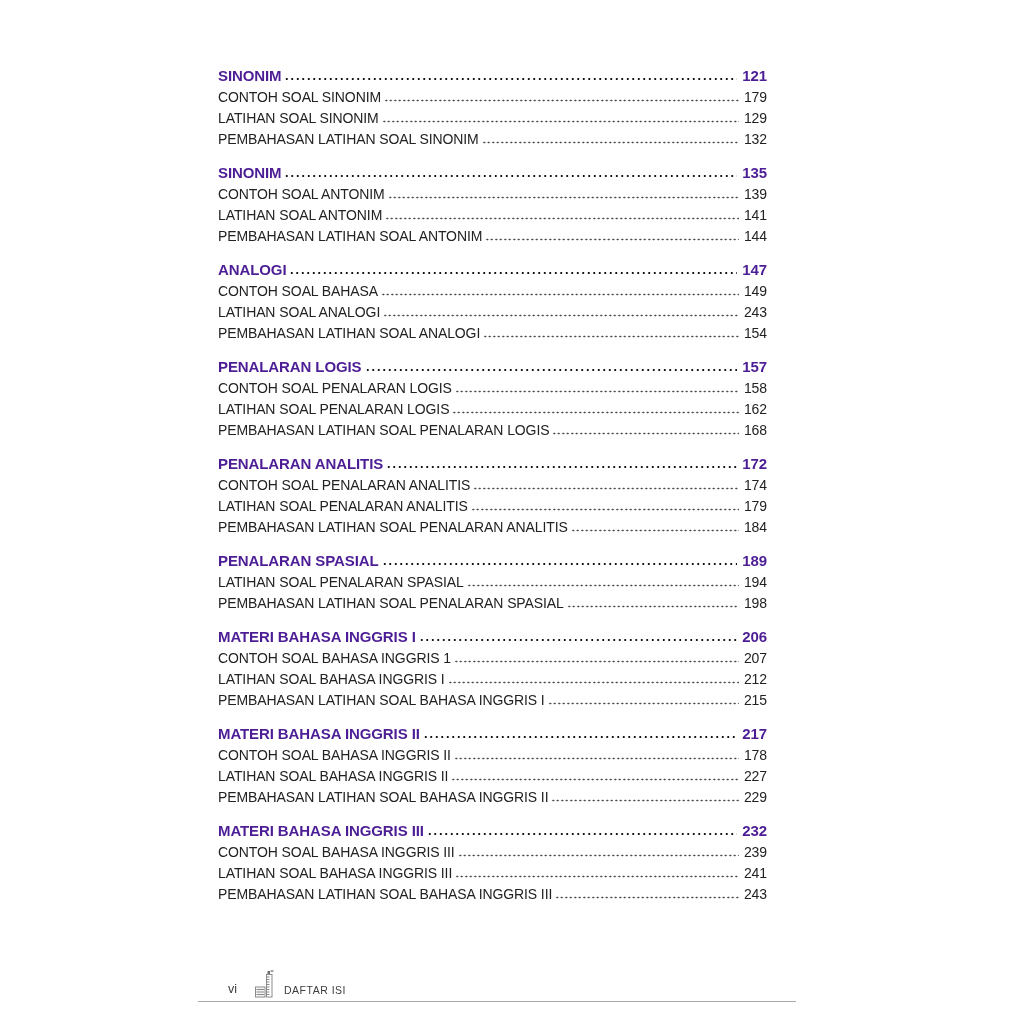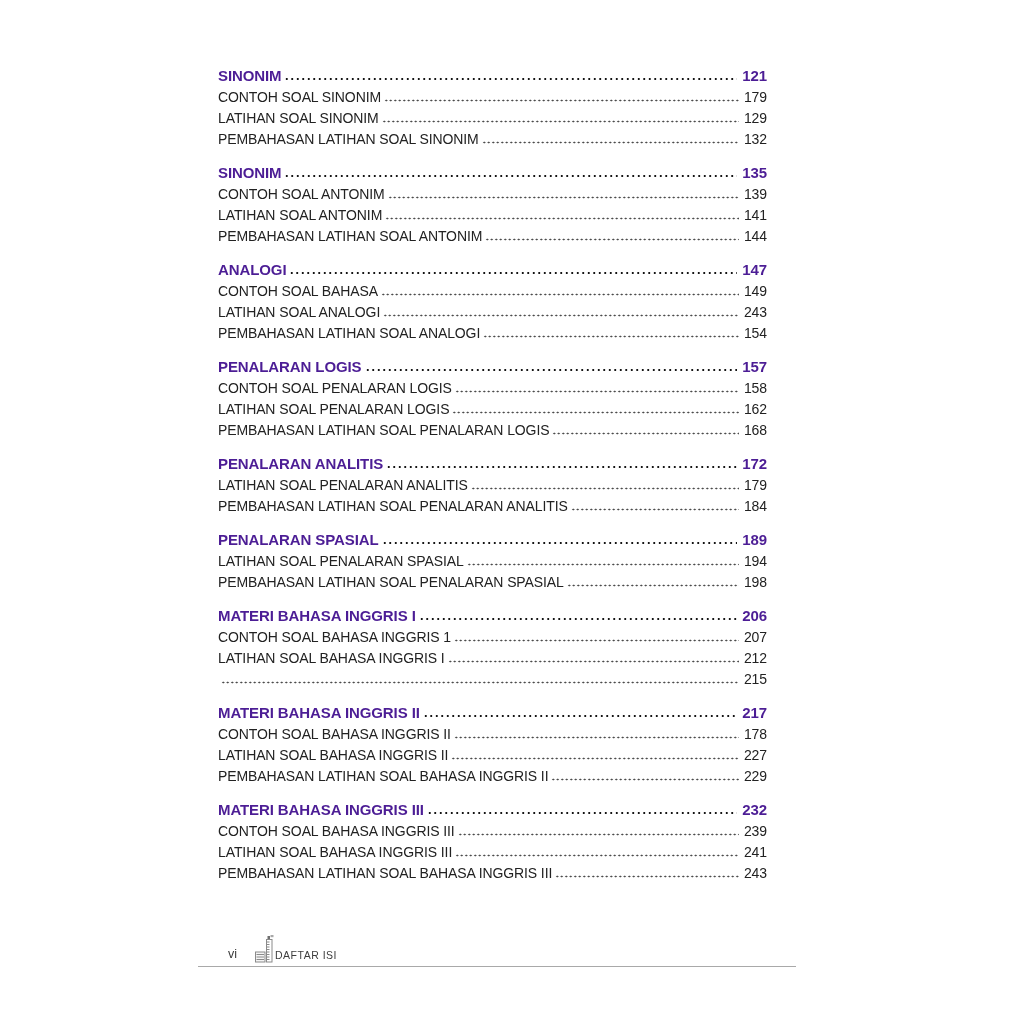--- a/index.html
+++ b/index.html
@@ -54,39 +54,40 @@
     background-position: left bottom;
   }
   .heading .dots {
     height: 4px;
     background-image: radial-gradient(circle, #141414 1.15px, transparent 1.45px);
     background-size: 5.5px 4px;
   }
   .footer {
     position: absolute;
     left: 198px;
-    top: 933px;
+    top: 968px;
     width: 598px;
     display: flex;
     align-items: flex-end;
     border-bottom: 1.5px solid #a9a9a9;
     padding-bottom: 5px;
   }
   .footer-page {
     margin-left: 30px;
     font-size: 12.5px;
     color: #3d3d3d;
   }
   .building-icon {
     margin-left: 17px;
     display: block;
     position: relative;
     top: 2px;
   }
   .footer-label {
+    margin-left: 9px;
     font-size: 10.5px;
     color: #3d3d3d;
     letter-spacing: 0.5px;
   }
 </style>
 </head>
 <body>
 
 <div class="page">
 
@@ -179,20 +180,25 @@
           <span class="pagenum">168</span>
         </div>
       </div>
       <div class="section">
         <div class="row heading">
           <span class="label">PENALARAN ANALITIS</span>
           <span class="dots"></span>
           <span class="pagenum">172</span>
         </div>
         <div class="row item">
+          <span class="label">CONTOH SOAL PENALARAN ANALITIS</span>
+          <span class="dots"></span>
+          <span class="pagenum">174</span>
+        </div>
+        <div class="row item">
           <span class="label">LATIHAN SOAL PENALARAN ANALITIS</span>
           <span class="dots"></span>
           <span class="pagenum">179</span>
         </div>
         <div class="row item">
           <span class="label">PEMBAHASAN LATIHAN SOAL PENALARAN ANALITIS</span>
           <span class="dots"></span>
           <span class="pagenum">184</span>
         </div>
       </div>
@@ -223,20 +229,21 @@
           <span class="label">CONTOH SOAL BAHASA INGGRIS 1</span>
           <span class="dots"></span>
           <span class="pagenum">207</span>
         </div>
         <div class="row item">
           <span class="label">LATIHAN SOAL BAHASA INGGRIS I</span>
           <span class="dots"></span>
           <span class="pagenum">212</span>
         </div>
         <div class="row item">
+          <span class="label">PEMBAHASAN LATIHAN SOAL BAHASA INGGRIS I</span>
           <span class="dots"></span>
           <span class="pagenum">215</span>
         </div>
       </div>
       <div class="section">
         <div class="row heading">
           <span class="label">MATERI BAHASA INGGRIS II</span>
           <span class="dots"></span>
           <span class="pagenum">217</span>
         </div>

